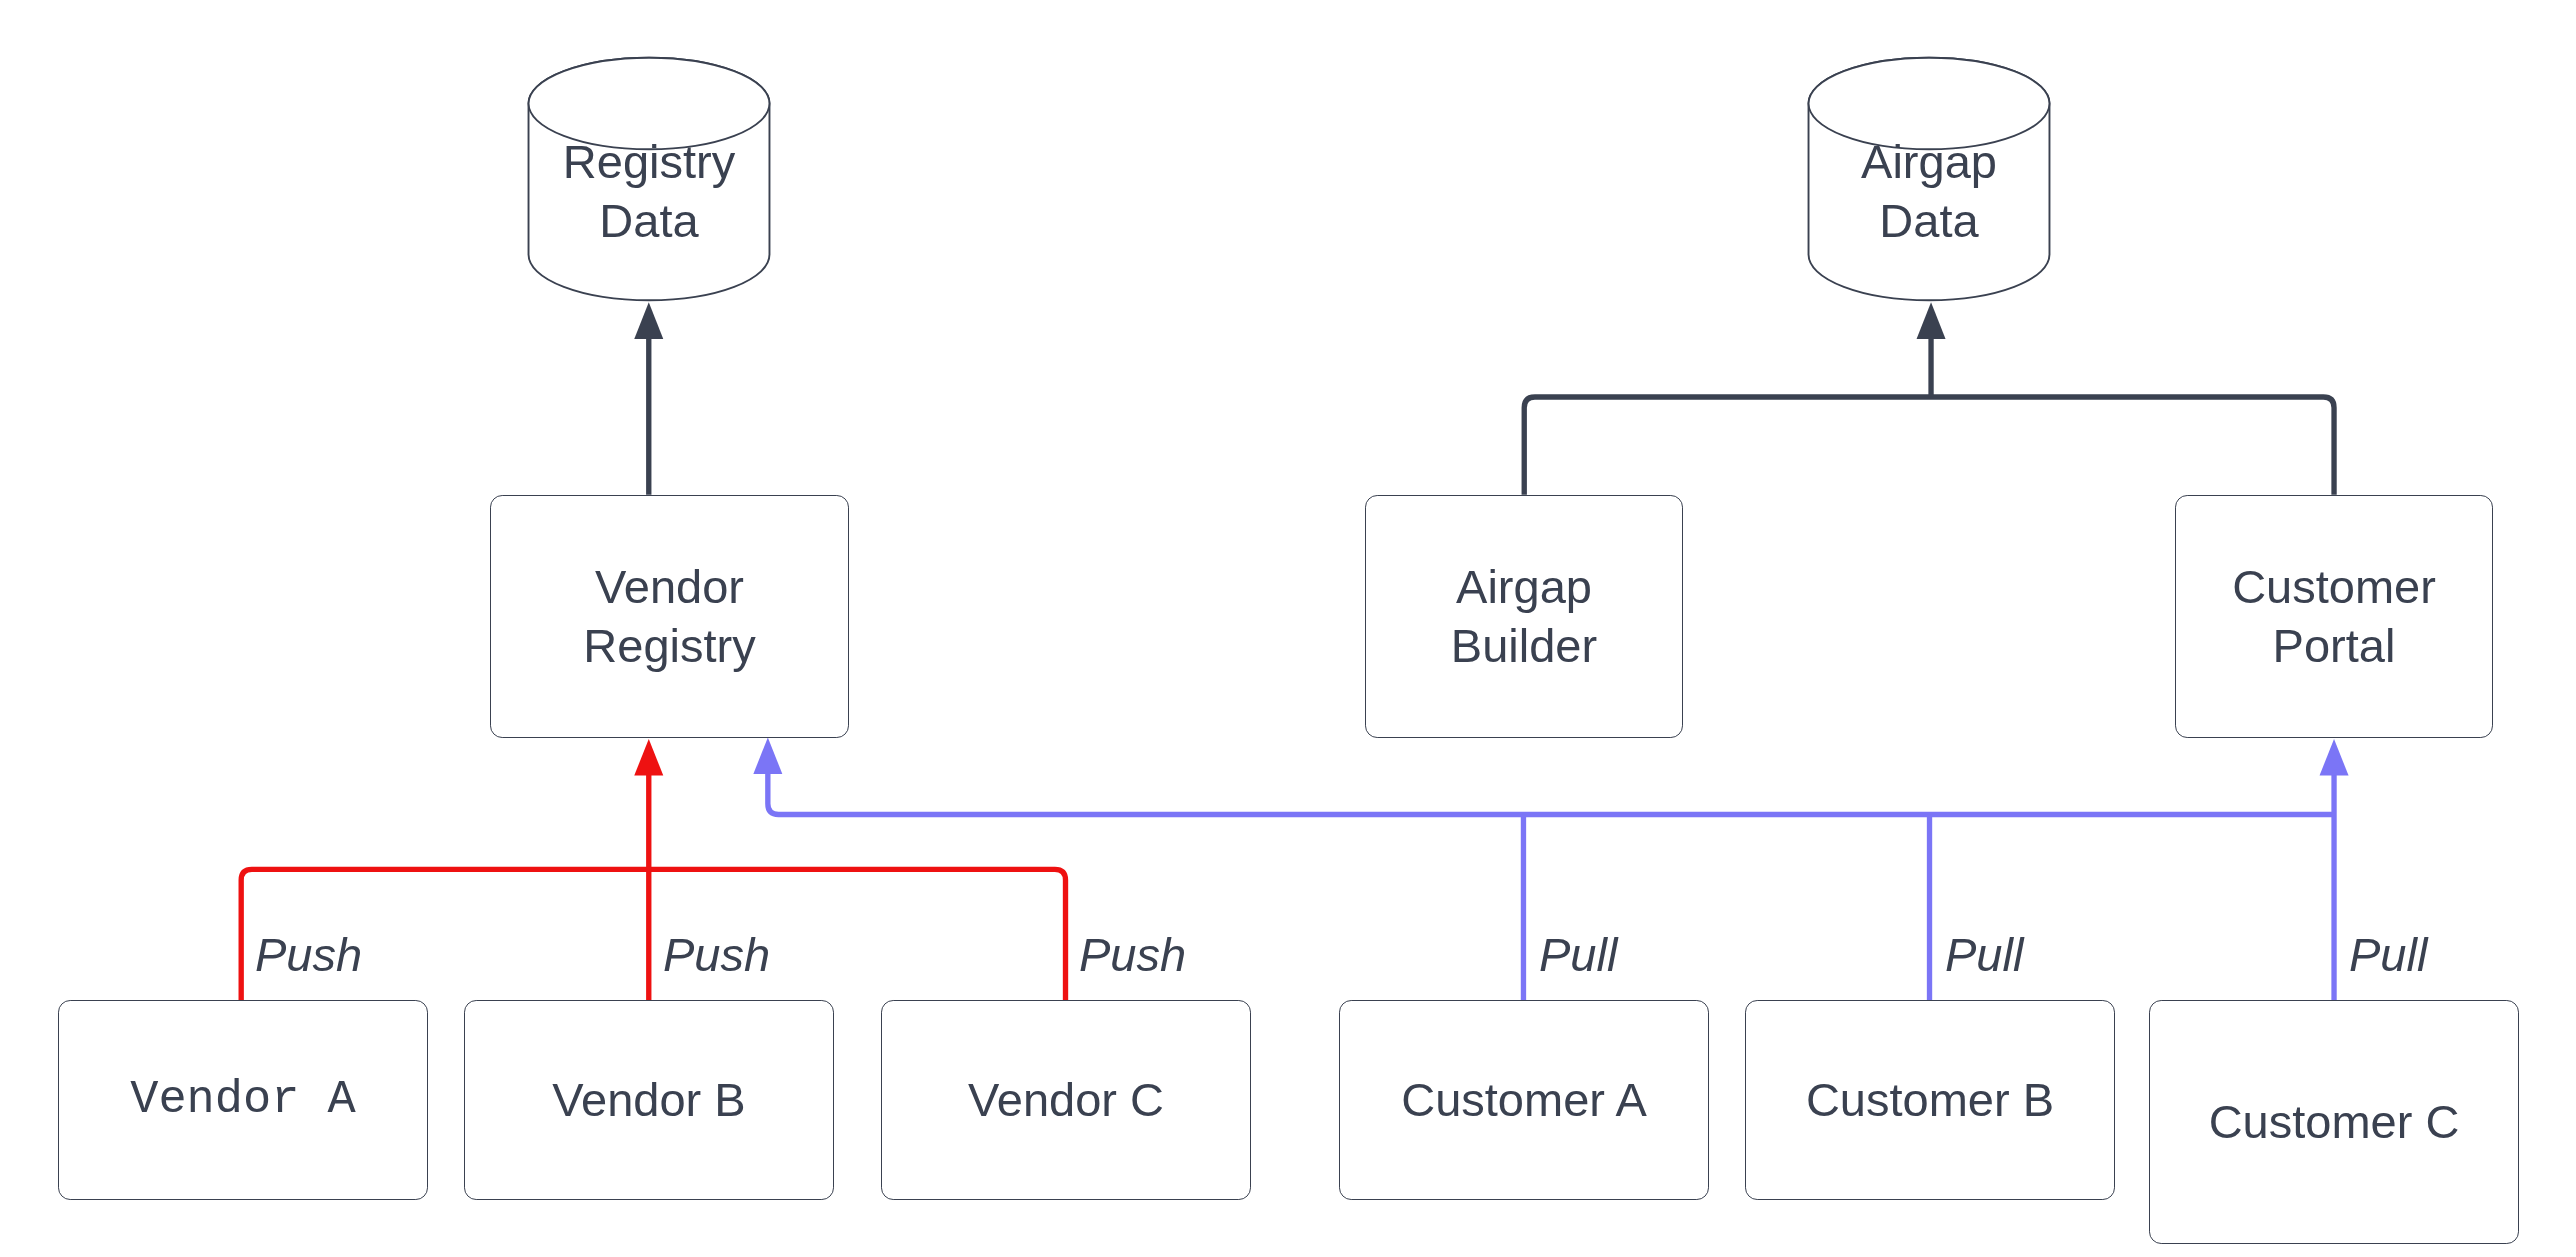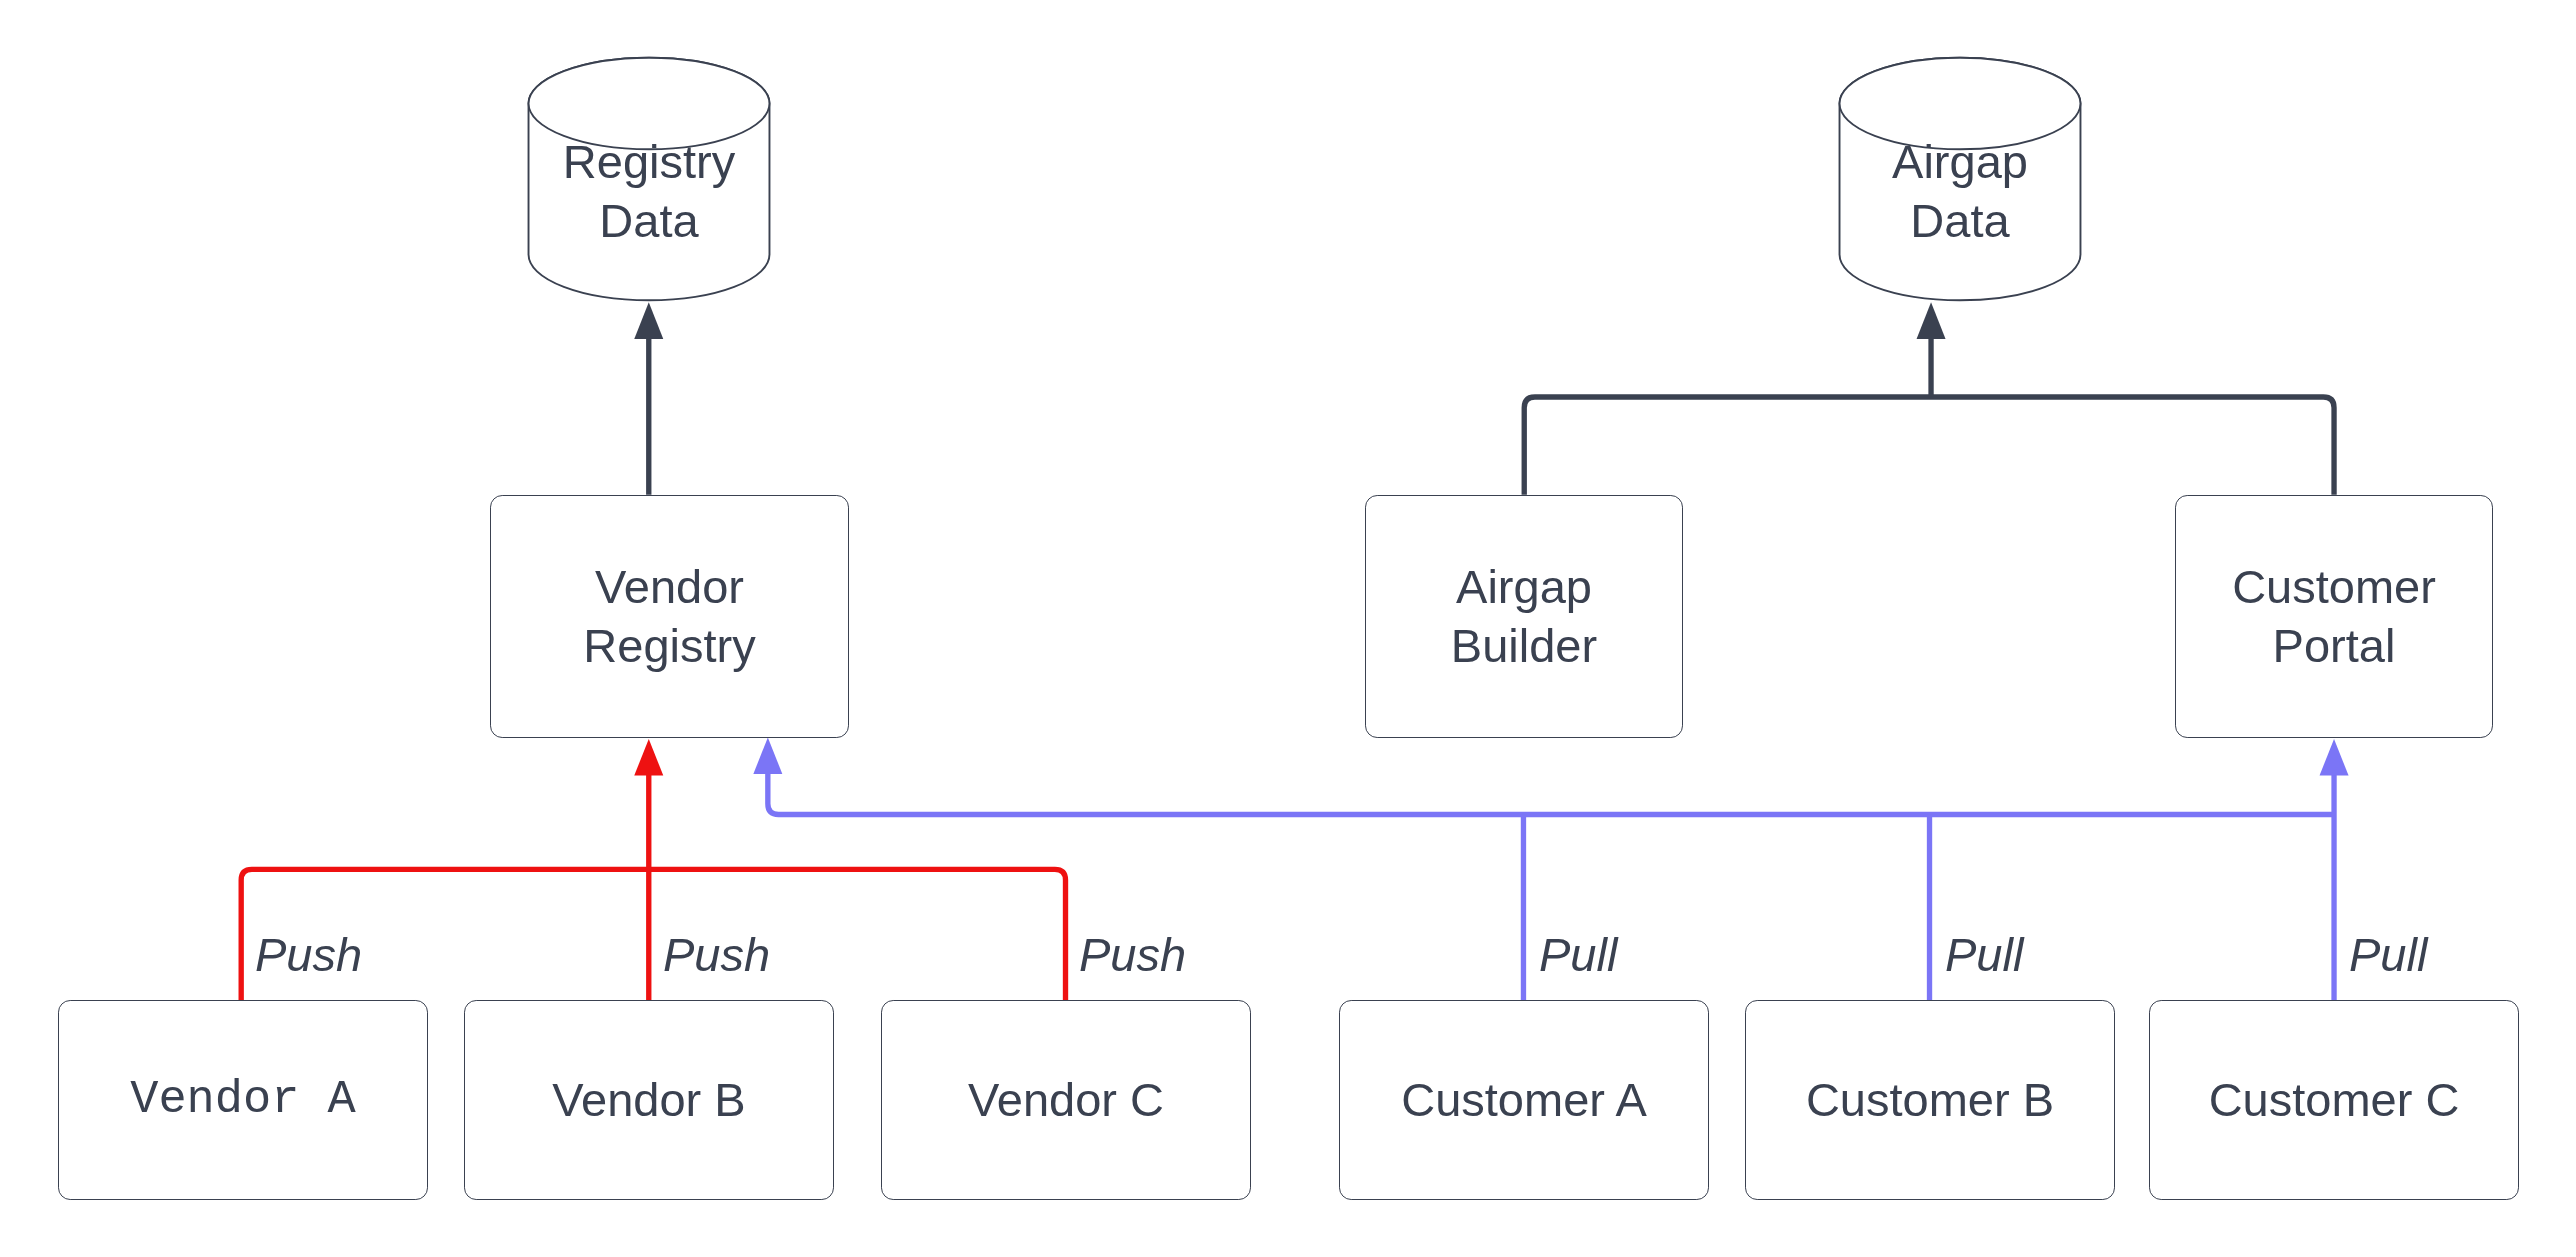--- a/index.html
+++ b/index.html
@@ -71,21 +71,21 @@
   </svg>
 
   <div class="cyl" style="left:527px;top:56px;width:244px;height:246px;">
     <svg class="cyl-shape" width="244" height="246" viewBox="0 0 320 322">
       <path d="M2,62 L2,260 A158,60 0 0 0 318,260 L318,62 A158,60 0 0 0 2,62"></path>
       <ellipse cx="160" cy="62" rx="158" ry="60"></ellipse>
     </svg>
     <span class="lbl">Registry Data</span>
   </div>
 
-  <div class="cyl" style="left:1807px;top:56px;width:244px;height:246px;margin-left:31px;">
+  <div class="cyl" style="left:1807px;top:56px;width:244px;height:246px;">
     <svg class="cyl-shape" width="244" height="246" viewBox="0 0 320 322">
       <path d="M2,62 L2,260 A158,60 0 0 0 318,260 L318,62 A158,60 0 0 0 2,62"></path>
       <ellipse cx="160" cy="62" rx="158" ry="60"></ellipse>
     </svg>
     <span class="lbl">Airgap Data</span>
   </div>
 
   <div class="node mid" style="left:490px;top:495px;width:359px;height:243px;">
     <span class="lbl">Vendor Registry</span>
   </div>
@@ -104,21 +104,21 @@
   </div>
   <div class="node" style="left:881px;top:1000px;width:370px;height:200px;">
     <span class="lbl">Vendor C</span>
   </div>
   <div class="node" style="left:1339px;top:1000px;width:370px;height:200px;">
     <span class="lbl">Customer A</span>
   </div>
   <div class="node" style="left:1745px;top:1000px;width:370px;height:200px;">
     <span class="lbl">Customer B</span>
   </div>
-  <div class="node" style="left:2149px;top:1000px;width:370px;height:200px;">
+  <div class="node" style="left:2149px;top:1000px;width:370px;height:244px;">
     <span class="lbl">Customer C</span>
   </div>
 
   <div class="edge-label" style="left:255px;top:954px;">Push</div>
   <div class="edge-label" style="left:663px;top:954px;">Push</div>
   <div class="edge-label" style="left:1079px;top:954px;">Push</div>
   <div class="edge-label" style="left:1539px;top:954px;">Pull</div>
   <div class="edge-label" style="left:1945px;top:954px;">Pull</div>
   <div class="edge-label" style="left:2349px;top:954px;">Pull</div>
 

